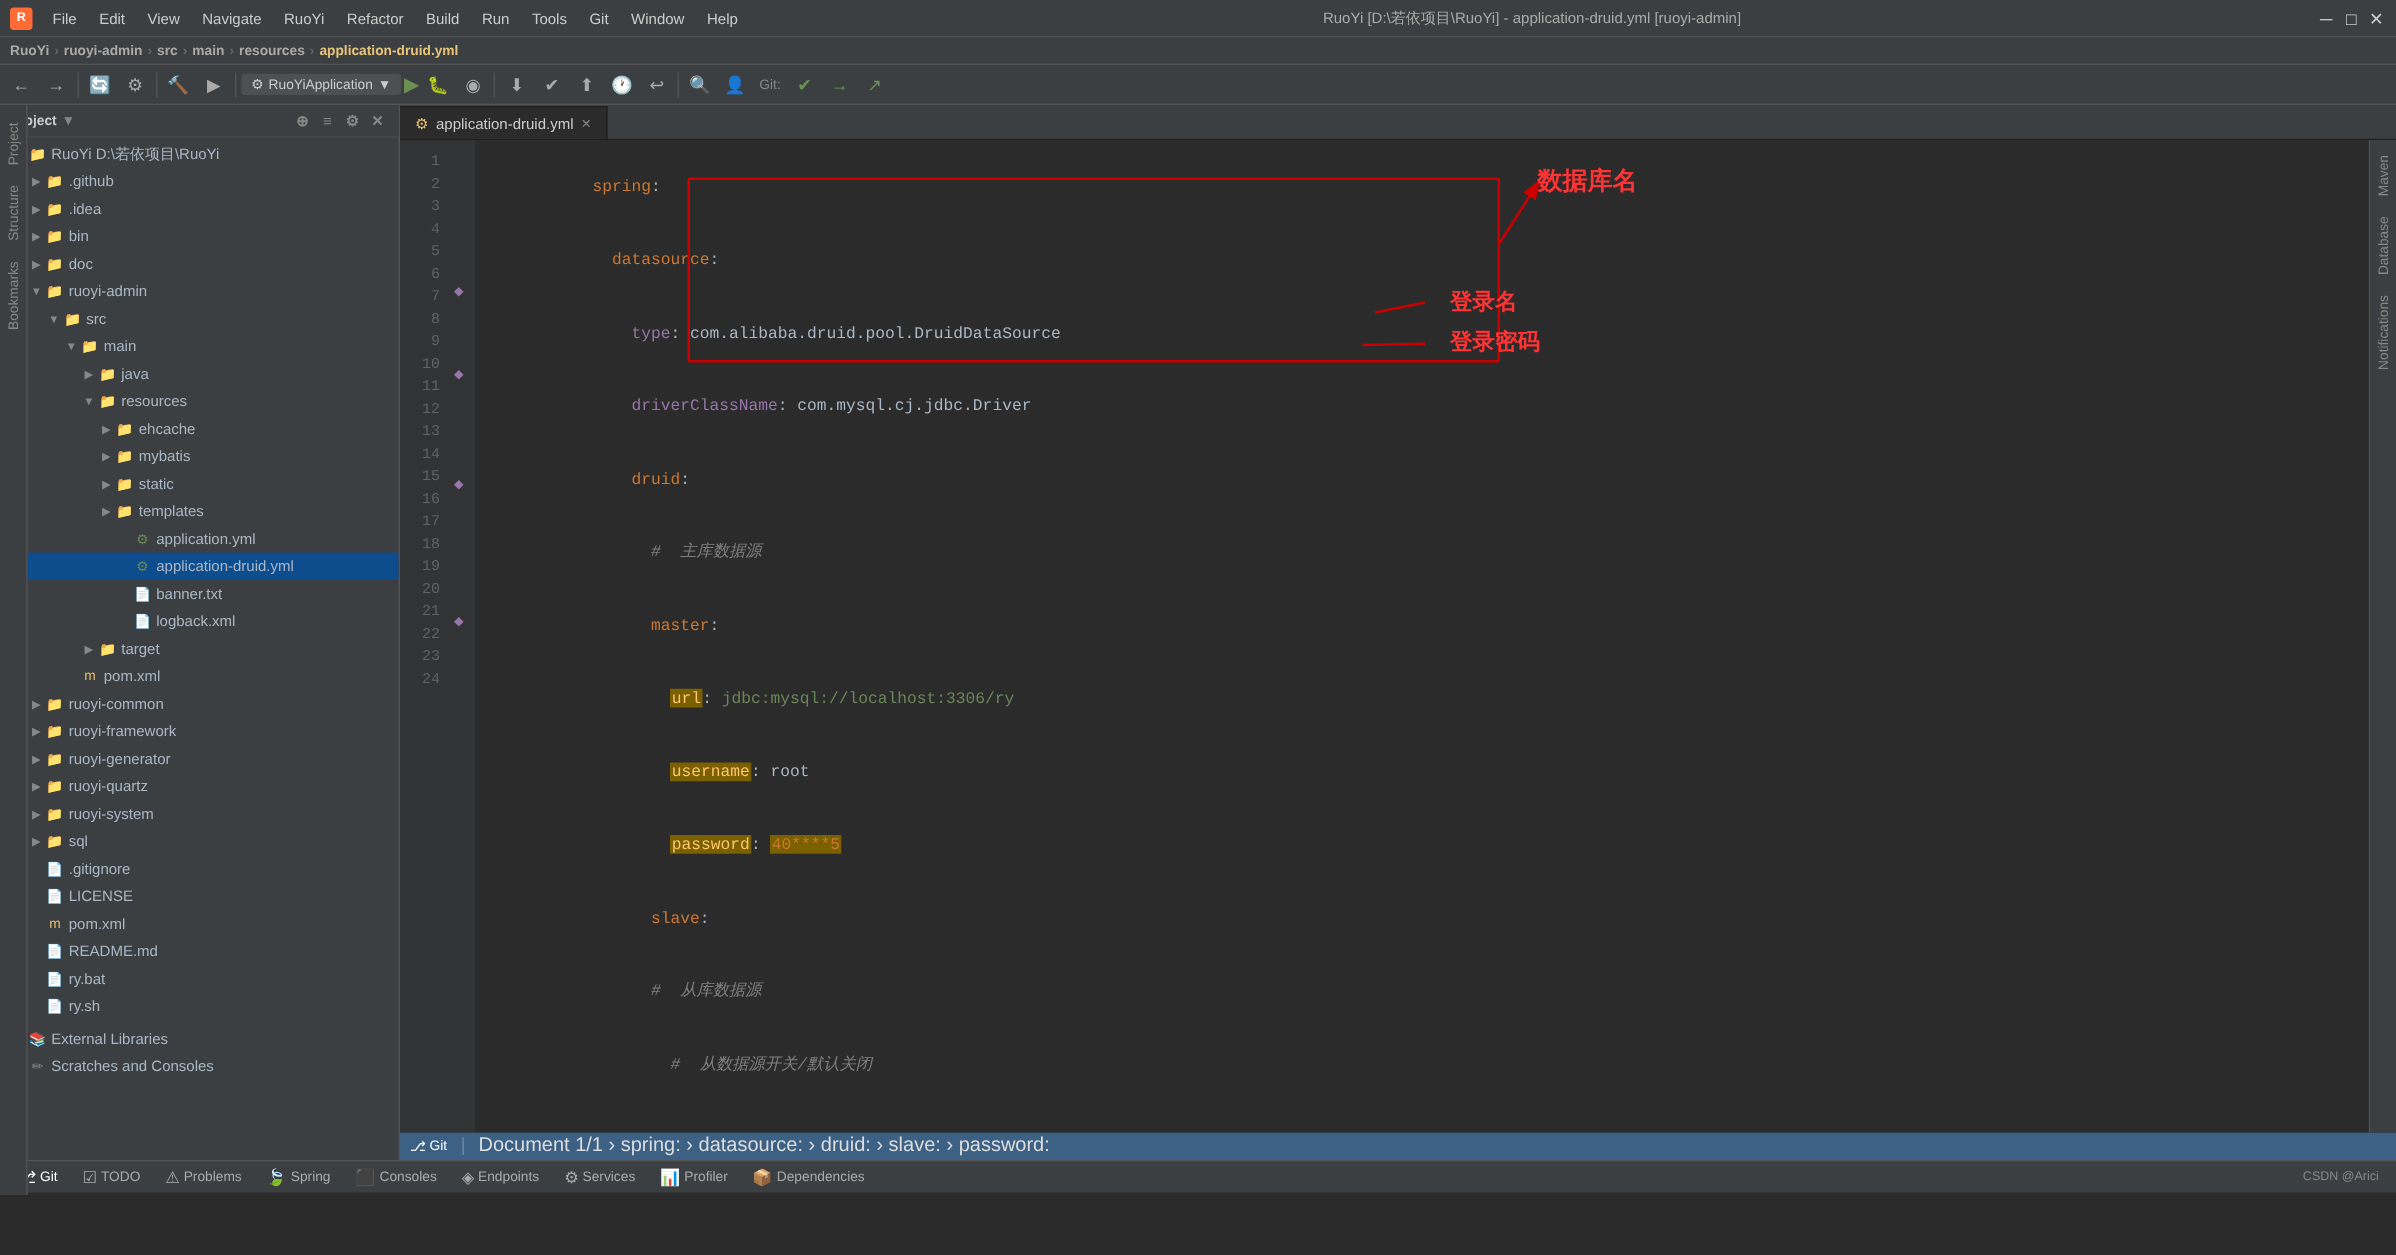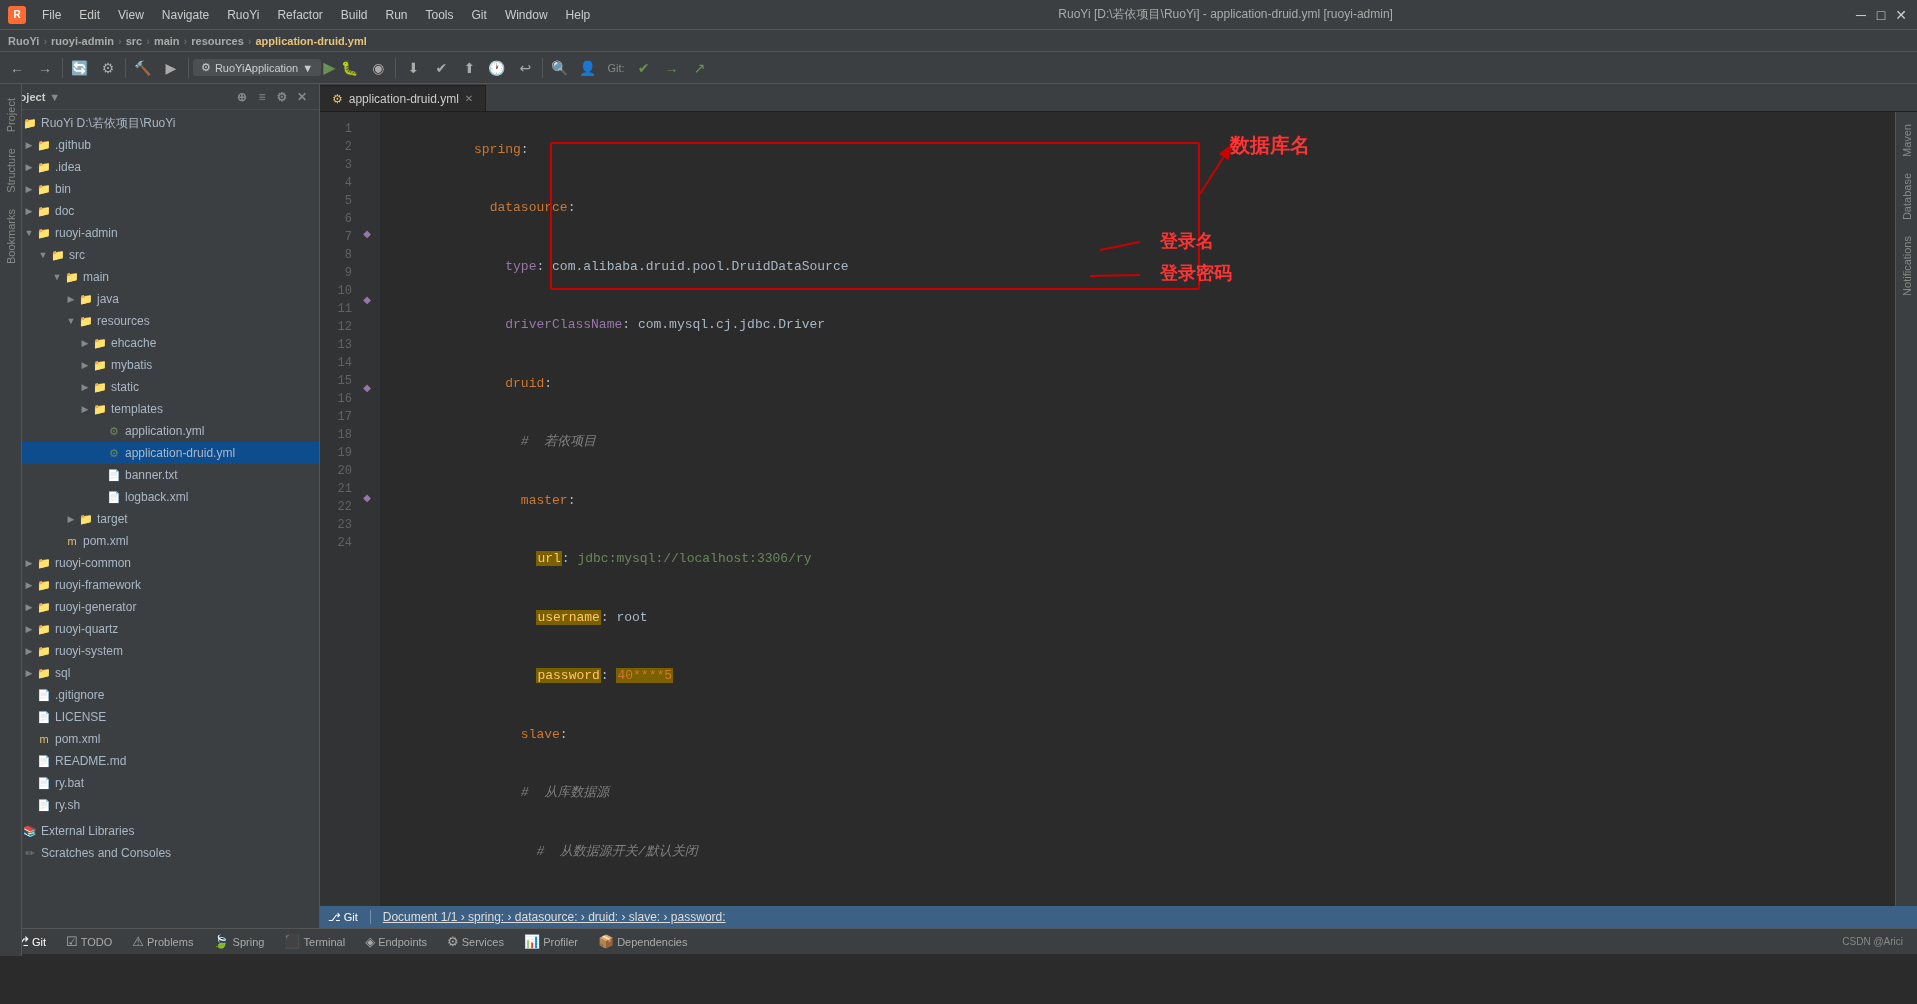--- a/index.html
+++ b/index.html
@@ -282,21 +282,21 @@
       gap: 12px;
     }
     .status-item {
       display: flex; align-items: center; gap: 3px;
       cursor: pointer;
     }
     .status-sep { width: 1px; height: 14px; background: rgba(255,255,255,0.3); }
     #breadcrumb-status {
       flex: 1;
       display: flex; align-items: flex-end; gap: 4px;
-      font-size: 12px; color: #ddd; text-decoration: underline;
+      font-size: 16px; color: #ddd;
     }
 
     
     #bottombar {
       height: 26px;
       background: #3c3f41;
       border-top: 1px solid #555;
       display: flex;
       align-items: center;
       padding: 0 8px;
@@ -786,21 +786,21 @@
 
         <div class="code-line">
           <span>    </span><span style="color:#9876aa;">driverClassName</span><span style="color:#a9b7c6;">: </span><span style="color:#a9b7c6;">com.mysql.cj.jdbc.Driver</span>
         </div>
 
         <div class="code-line">
           <span>    </span><span style="color:#cc7832;">druid</span><span style="color:#a9b7c6;">:</span>
         </div>
 
         <div class="code-line">
-          <span>      </span><span class="comment">#  若依项目</span>
+          <span>      </span><span class="comment">#  主库数据源</span>
         </div>
 
         <div class="code-line">
           <span>      </span><span style="color:#cc7832;">master</span><span style="color:#a9b7c6;">:</span>
         </div>
 
         <div class="code-line">
           <span>        </span><span style="background:#7b6000; color:#ffc66d; padding:0 1px;">url</span><span style="color:#a9b7c6;">: </span><span style="color:#6a8759;">jdbc:mysql://localhost:3306/ry</span>
         </div>
 
@@ -861,21 +861,21 @@
   <div class="bottom-tool">
     <span class="bottom-icon">⚠</span>
     <span>Problems</span>
   </div>
   <div class="bottom-tool">
     <span class="bottom-icon">🍃</span>
     <span>Spring</span>
   </div>
   <div class="bottom-tool">
     <span class="bottom-icon">⬛</span>
-    <span>Terminal</span>
+    <span>Consoles</span>
   </div>
   <div class="bottom-tool">
     <span class="bottom-icon">◈</span>
     <span>Endpoints</span>
   </div>
   <div class="bottom-tool">
     <span class="bottom-icon">⚙</span>
     <span>Services</span>
   </div>
   <div class="bottom-tool">

